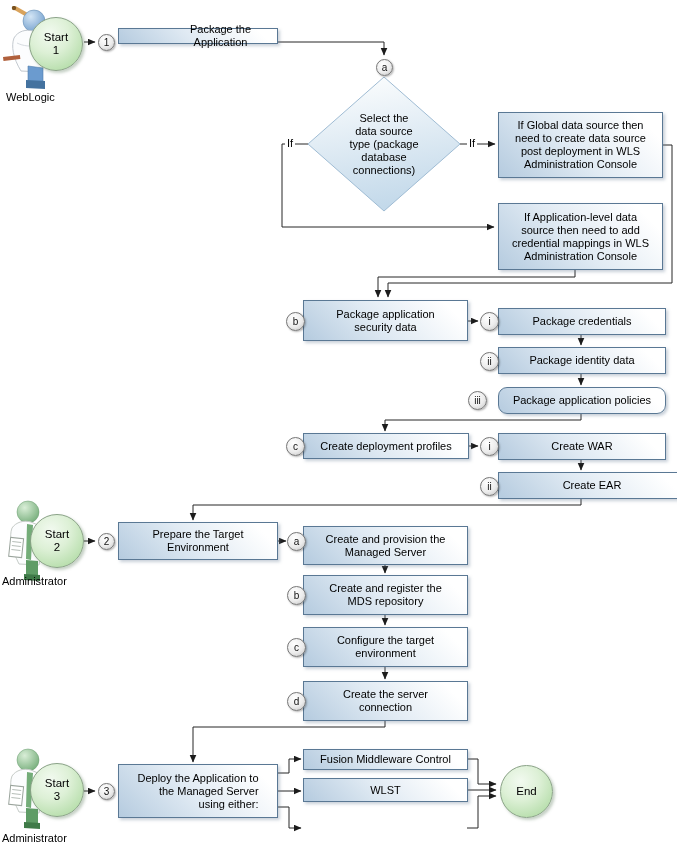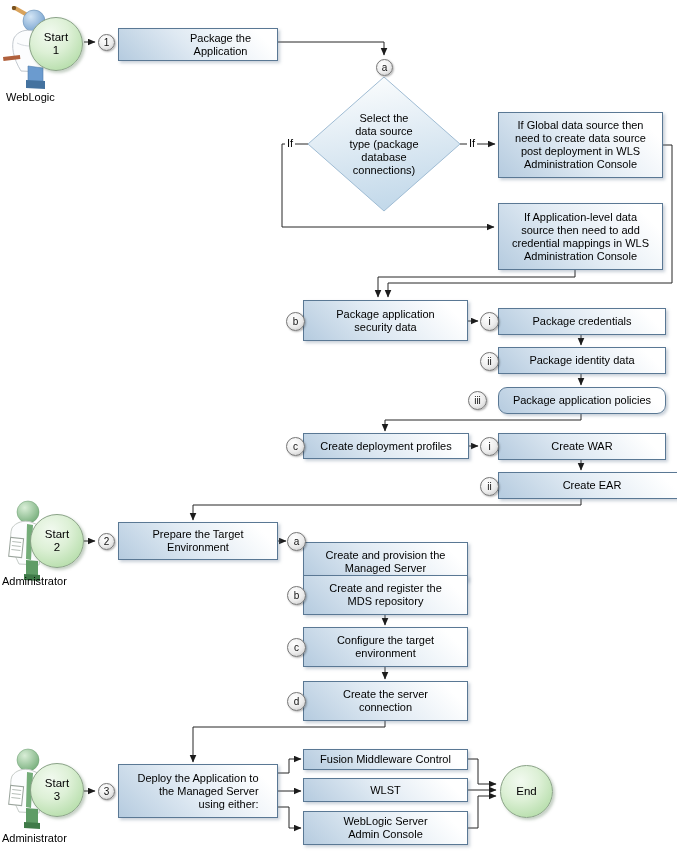--- a/index.html
+++ b/index.html
@@ -161,21 +161,21 @@
     <span>3</span>
   </div>
   <div class="terminal" style="left:500px;top:765px;width:53px;height:53px;">
     <span>End</span>
   </div>
 
   <div class="actor-label" style="left:6px;top:91px;">WebLogic</div>
   <div class="actor-label" style="left:2px;top:575px;">Administrator</div>
   <div class="actor-label" style="left:2px;top:832px;">Administrator</div>
 
-  <div class="box" style="left:118px;top:28px;width:160px;height:33px;padding-left:45px;">
+  <div class="box" style="left:118px;top:28px;width:160px;height:16px;padding-left:45px;">
     <span class="lbl">Package the Application</span>
   </div>
 
   <div class="diamond-text">Select the
 data source
 type (package
 database
 connections)</div>
   <div class="if-label" style="left:285px;top:137px;">If</div>
   <div class="if-label" style="left:467px;top:137px;">If</div>
@@ -214,21 +214,21 @@
     <span class="lbl">Create WAR</span>
   </div>
   <div class="box" style="left:498px;top:472px;width:188px;height:27px;">
     <span class="lbl">Create EAR</span>
   </div>
 
   <div class="box" style="left:118px;top:522px;width:160px;height:38px;">
     <span class="lbl">Prepare the Target
 Environment</span>
   </div>
-  <div class="box" style="left:303px;top:542px;width:165px;height:39px;">
+  <div class="box" style="left:303px;top:526px;width:165px;height:39px;">
     <span class="lbl">Create and provision the
 Managed Server</span>
   </div>
   <div class="box" style="left:303px;top:575px;width:165px;height:40px;">
     <span class="lbl">Create and register the
 MDS repository</span>
   </div>
   <div class="box" style="left:303px;top:627px;width:165px;height:40px;">
     <span class="lbl">Configure the target
 environment</span>
@@ -241,24 +241,20 @@
   <div class="box" style="left:118px;top:764px;width:160px;height:54px;text-align:right;">
     <span class="lbl">Deploy the Application to
 the Managed Server
 using either:</span>
   </div>
   <div class="box" style="left:303px;top:749px;width:165px;height:21px;">
     <span class="lbl">Fusion Middleware Control</span>
   </div>
   <div class="box" style="left:303px;top:778px;width:165px;height:24px;">
     <span class="lbl">WLST</span>
-  </div>
-  <div class="box" style="left:303px;top:811px;width:165px;height:34px;">
-    <span class="lbl">WebLogic Server
-Admin Console</span>
   </div>
 
   <div class="badge" style="left:98px;top:34px;width:17px;height:17px;">1</div>
   <div class="badge" style="left:376px;top:59px;width:17px;height:17px;">a</div>
   <div class="badge" style="left:286px;top:312px;width:19px;height:19px;">b</div>
   <div class="badge" style="left:480px;top:312px;width:19px;height:19px;">i</div>
   <div class="badge" style="left:480px;top:352px;width:19px;height:19px;">ii</div>
   <div class="badge" style="left:456px;top:391px;width:19px;height:19px;margin-left:12px;">iii</div>
   <div class="badge" style="left:286px;top:437px;width:19px;height:19px;">c</div>
   <div class="badge" style="left:480px;top:437px;width:19px;height:19px;">i</div>

